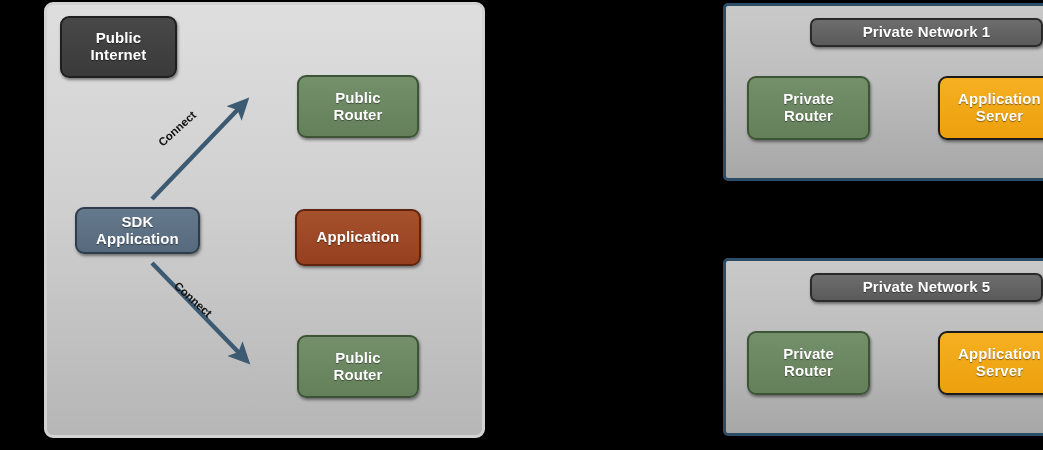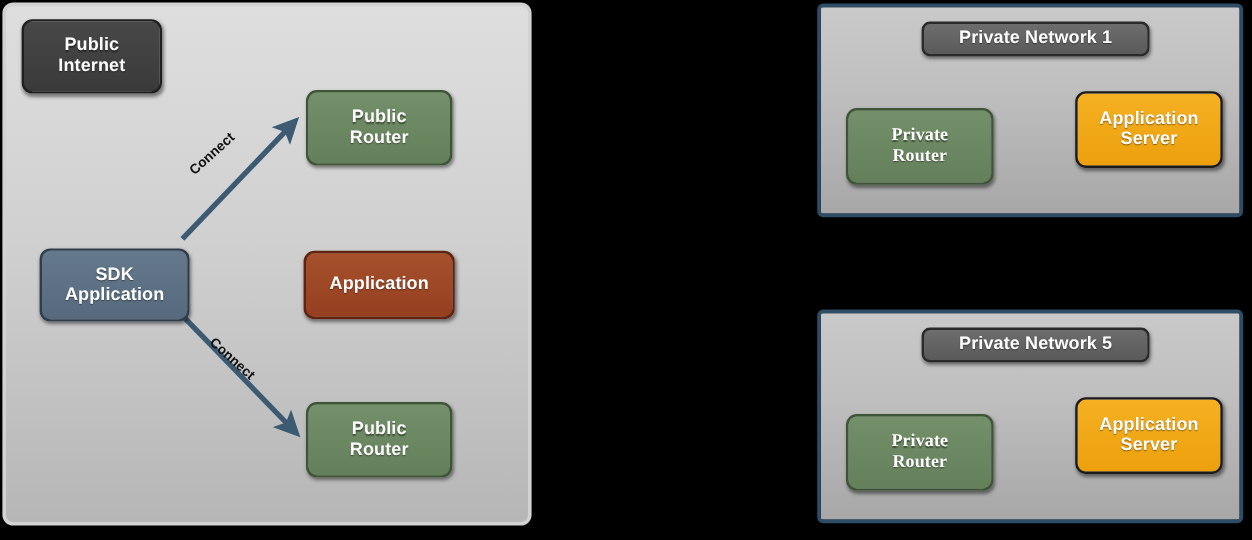--- a/index.html
+++ b/index.html
@@ -14,20 +14,21 @@
     background: #000000;
     overflow: hidden;
     font-family: "Liberation Sans", sans-serif;
   }
 
   
   .zone {
     position: absolute;
     box-sizing: border-box;
     border-radius: 9px;
+    margin-left: 42px;
   }
   .zone-public {
     left: 2px;
     top: 2px;
     width: 441px;
     height: 436px;
     background: linear-gradient(to bottom, #dedede 0%, #d0d0d0 45%, #b6b6b6 100%);
     border: 3px solid #d2d2d2;
     box-shadow: 2px 3px 4px rgba(0,0,0,0.55);
   }
@@ -83,28 +84,28 @@
     background: linear-gradient(to bottom, #a6512c 0%, #953f20 100%);
     border: 2px solid #5e2410;
   }
   .node-orange {
     background: linear-gradient(to bottom, #f5b022 0%, #eda00c 100%);
     border: 2px solid #1b1b1b;
   }
 
   
   .pos-public-internet { left: 13px;  top: 11px;  width: 117px; height: 62px; }
-  .pos-sdk-app         { left: 28px;  top: 202px; width: 125px; height: 61px; }
+  .pos-sdk-app         { left: 28px;  top: 202px; width: 125px; height: 47px; }
   .pos-router-top      { left: 250px; top: 70px;  width: 122px; height: 63px; }
   .pos-router-bottom   { left: 250px; top: 330px; width: 122px; height: 63px; }
   .pos-controller      { left: 248px; top: 204px; width: 126px; height: 57px; }
 
   
-  .pos-net-title  { left: 84px;  top: 12px;  width: 190px; height: 29px; font-size: 15px; }
-  .pos-priv-rtr   { left: 21px;  top: 84px;  width: 123px; height: 64px; font-family: Liberation Serif, serif; }
+  .pos-net-title  { left: 84px;  top: 12px;  width: 233px; height: 29px; font-size: 15px; }
+  .pos-priv-rtr   { left: 21px;  top: 70px;  width: 123px; height: 64px; }
   .pos-app-srv    { left: 212px; top: 70px;  width: 123px; height: 64px; }
 
   
   #connectors {
     position: absolute;
     left: 0; top: 0;
     width: 1043px; height: 450px;
     z-index: 2;
     pointer-events: none;
   }

